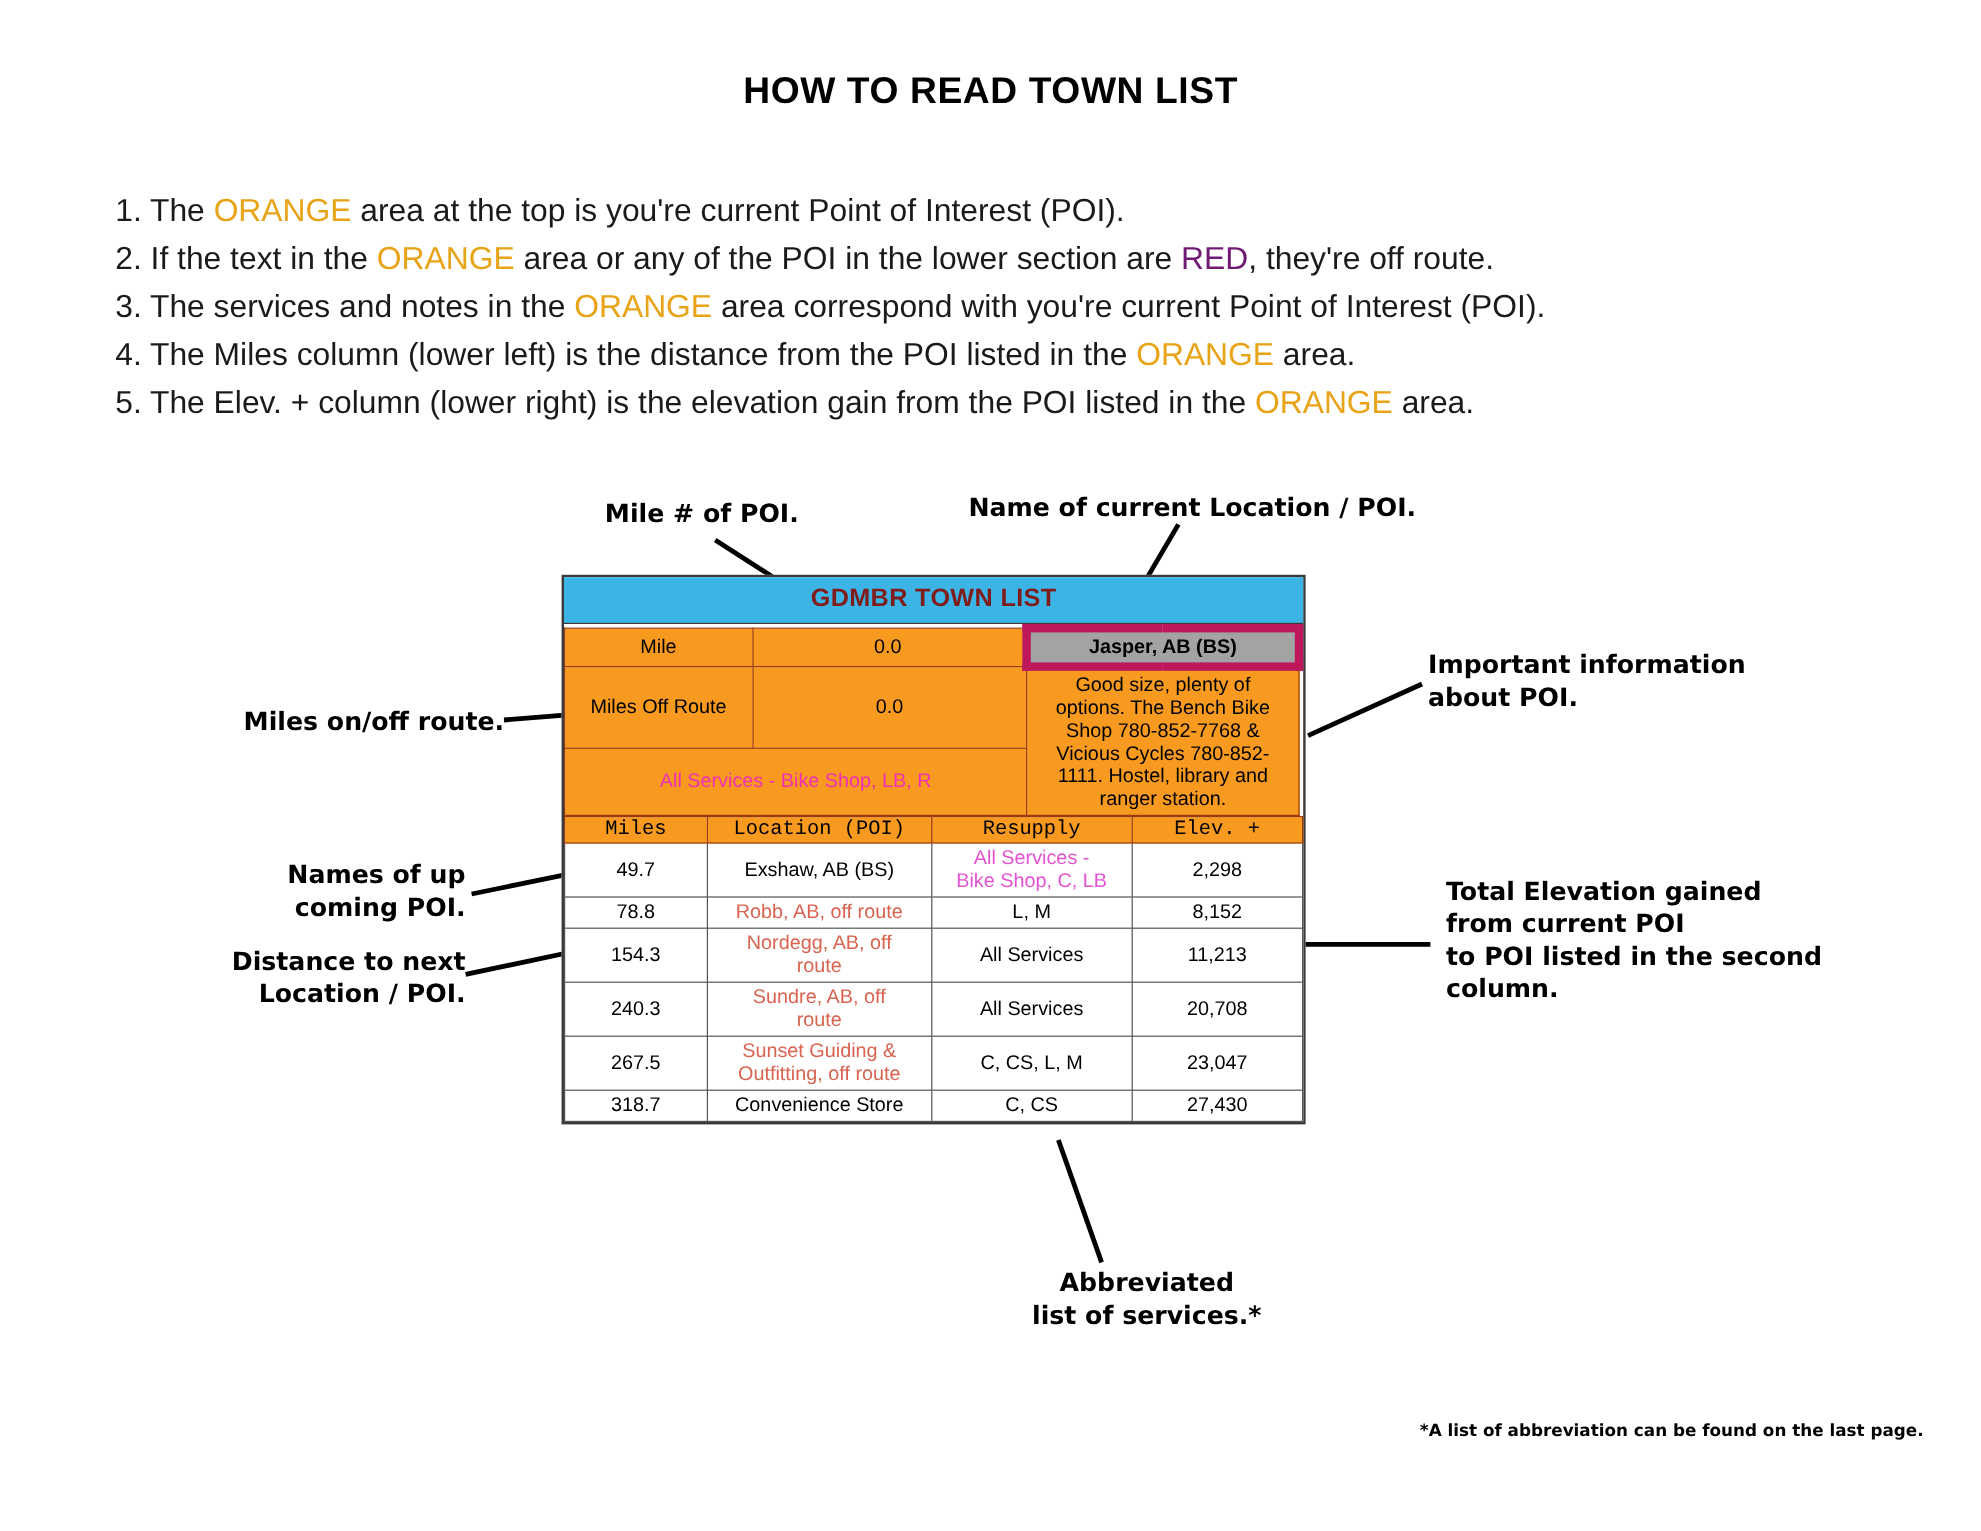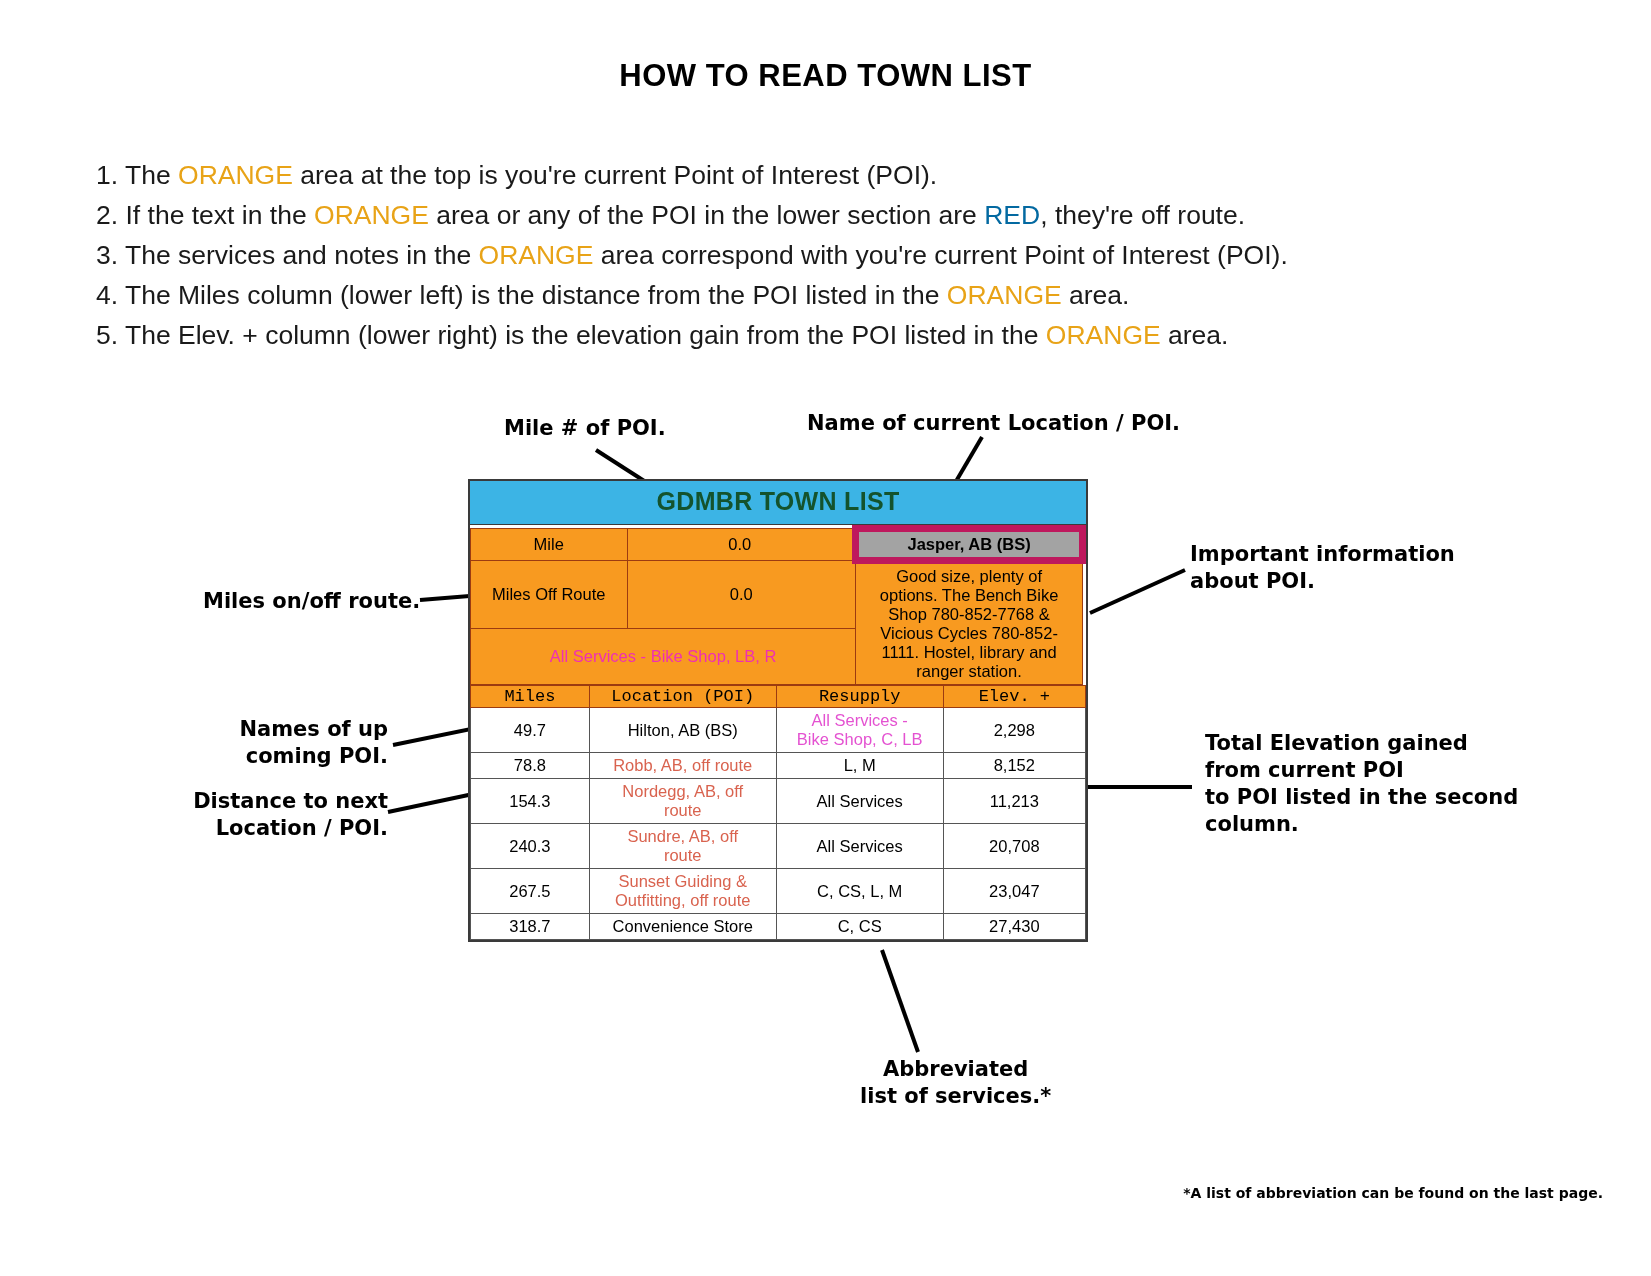--- a/index.html
+++ b/index.html
@@ -35,36 +35,36 @@
     left: 96px;
     width: 1460px;
   }
   .instr-line {
     font-size: 26.5px;
     line-height: 40px;
     color: #1a1a1a;
     white-space: nowrap;
   }
   .kw-orange { color: #e8a317; font-weight: normal; }
-  .kw-red    { color: #0369a1; font-weight: normal; }
+  .kw-red    { color: #701a75; font-weight: normal; }
 
   
   .town-table {
     position: absolute;
     left: 468px;
     top: 479px;
     width: 620px;
     border: 2px solid #3a3a3a;
     box-sizing: border-box;
     background: #ffffff;
   }
   .tt-banner {
     background: #3cb4e5;
-    color: #14532d;
-    font-size: 25px;
+    color: #7f1d1d;
+    font-size: 21px;
     font-weight: bold;
     text-align: center;
     padding: 6px 0 8px 0;
     letter-spacing: 0.3px;
     border-bottom: 1px solid #3a3a3a;
   }
   table.tt {
     border-collapse: collapse;
     width: 100%;
     table-layout: fixed;
@@ -219,21 +219,21 @@
       <tr>
         <th class="hdr c-miles">Miles</th>
         <th class="hdr c-loc">Location (POI)</th>
         <th class="hdr c-res">Resupply</th>
         <th class="hdr c-elev">Elev. +</th>
       </tr>
     </thead>
     <tbody id="rows-host">
         <tr>
           <td class="cell c-miles">49.7</td>
-          <td class="cell c-loc">Hilton, AB (BS)</td>
+          <td class="cell c-loc">Exshaw, AB (BS)</td>
           <td class="cell c-res res-mag">All Services - Bike Shop, C, LB</td>
           <td class="cell c-elev">2,298</td>
         </tr>
         <tr>
           <td class="cell c-miles">78.8</td>
           <td class="cell c-loc offroute">Robb, AB, off route</td>
           <td class="cell c-res">L, M</td>
           <td class="cell c-elev">8,152</td>
         </tr>
         <tr>

